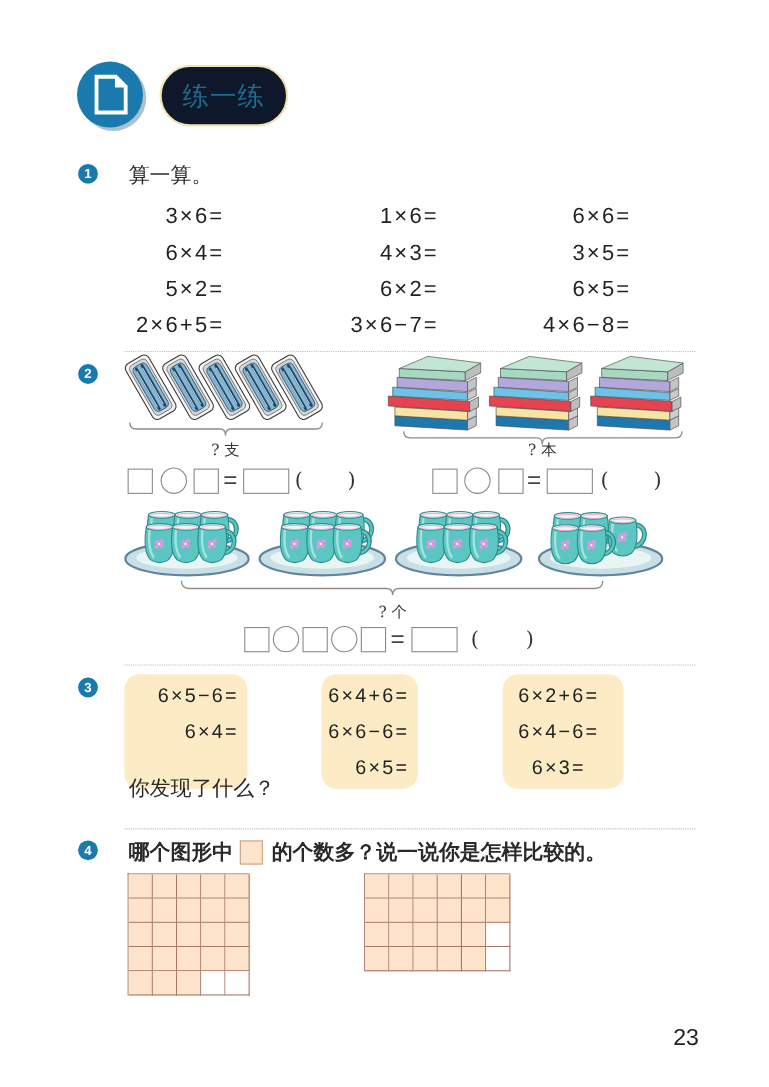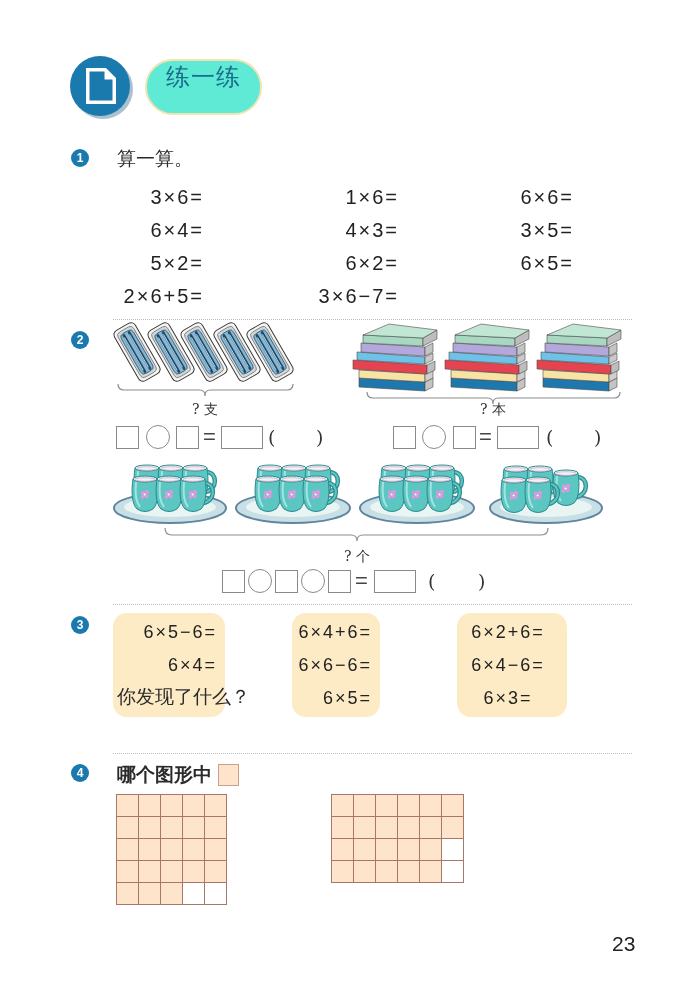--- a/index.html
+++ b/index.html
@@ -5,21 +5,21 @@
   :root{
     --accent:#1a7aae; --title:#1c6d8d; --cell:#fde4cb; --box:#fdebc5;
     --grid-line:#a8776a; --text:#222;
   }
   html,body{margin:0;padding:0;background:#fff;}
   body{width:699px;height:988px;position:relative;overflow:hidden;color:var(--text);
        font-family:"Liberation Sans",sans-serif;}
   .abs{position:absolute;}
   .art{position:absolute;left:0;top:0;width:699px;height:988px;pointer-events:none;}
   .pill{left:145px;top:59px;width:113px;height:52px;border:2.5px solid #f1e3b2;border-radius:30px;
-        display:flex;align-items:flex-start;justify-content:center;background:#5eead4;}
+        display:flex;align-items:center;justify-content:center;background:#0f172a;}
   .pill span{font-family:"DejaVu Serif",serif;font-size:24px;color:var(--title);letter-spacing:1px;}
   .badge{width:18px;height:18px;border-radius:50%;background:var(--accent);color:#fff;font-weight:bold;
          font-size:12px;line-height:18px;text-align:center;font-family:"Liberation Sans",sans-serif;}
   .cn{font-family:"DejaVu Serif",serif;font-size:19px;color:#2a2a2a;white-space:nowrap;}
   .eqcol{text-align:right;font-size:20px;line-height:33px;letter-spacing:2px;white-space:nowrap;}
   .divider{height:0;border-top:1px dotted #bdbdbd;left:113px;width:519px;}
   .lbl{font-family:"DejaVu Serif",serif;font-size:14px;color:#333;text-align:center;width:60px;white-space:nowrap;}
   .sq{width:21px;height:21px;border:1px solid #8a8a8a;background:#fff;}
   .ci{width:22px;height:22px;border:1px solid #8a8a8a;border-radius:50%;background:#fff;}
   .ans{width:40px;height:21px;border:1px solid #8a8a8a;background:#fff;}
@@ -168,20 +168,21 @@
 <div class="abs eqcol" style="left:270px;top:181px;width:129px;">
   <div>1×6=</div>
   <div>4×3=</div>
   <div>6×2=</div>
   <div>3×6−7=</div>
 </div>
 <div class="abs eqcol" style="left:445px;top:181px;width:129px;">
   <div>6×6=</div>
   <div>3×5=</div>
   <div>6×5=</div>
+  <div>4×6−8=</div>
 </div>
 
 <div class="abs divider" style="top:319px;"></div>
 
 <div class="abs badge" style="left:71px;top:331px;">2</div>
 <div class="abs lbl" style="left:175px;top:401px;">? 支</div>
 <div class="abs lbl" style="left:463px;top:401px;">? 本</div>
 
 <div>
   <div class="abs sq" style="left:116px;top:426px;"></div>
@@ -226,28 +227,29 @@
 <div class="abs q3box" style="left:292px;width:88px;">
   <div>6×4+6=</div>
   <div>6×6−6=</div>
   <div>6×5=</div>
 </div>
 <div class="abs q3box" style="left:457px;width:110px;text-align:center;">
   <div>6×2+6=</div>
   <div>6×4−6=</div>
   <div>6×3=</div>
 </div>
-<div class="abs cn" style="left:117px;top:684px;text-align:right;">你发现了什么？</div>
+<div class="abs cn" style="left:117px;top:704px;text-align:right;">你发现了什么？</div>
 
 <div class="abs divider" style="top:753px;"></div>
 
 <div class="abs badge" style="left:71px;top:764px;">4</div>
 <div class="abs q4row">
   <span class="cn">哪个图形中</span>
   <span class="inline-sq"></span>
+  <span class="cn">的个数多？说一说你是怎样比较的。</span>
 </div>
 <div class="abs grid" style="left: 116px; top: 794px; grid-template-columns: repeat(5, 22px);">
     <div class="cell"></div>
     <div class="cell"></div>
     <div class="cell"></div>
     <div class="cell"></div>
     <div class="cell"></div>
     <div class="cell"></div>
     <div class="cell"></div>
     <div class="cell"></div>

